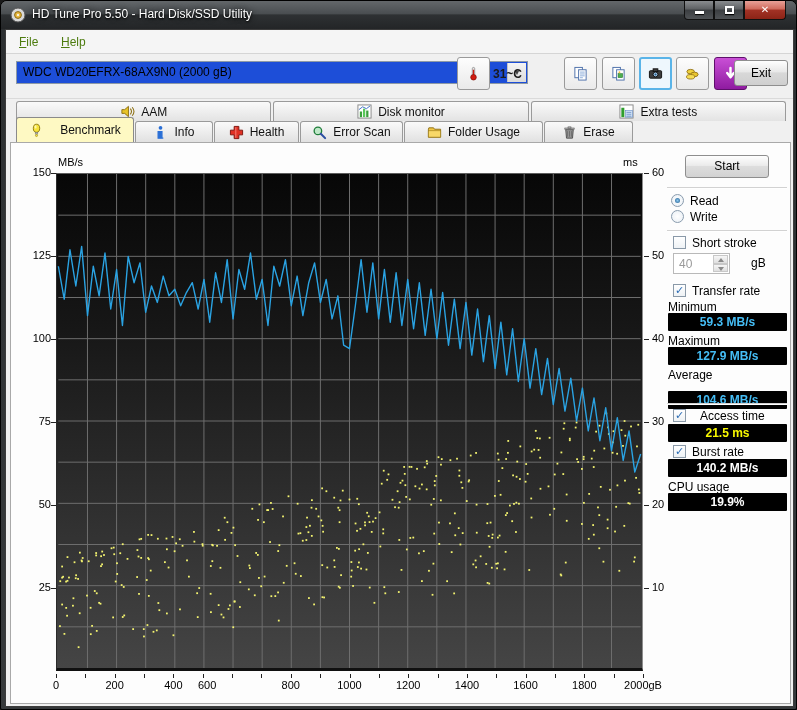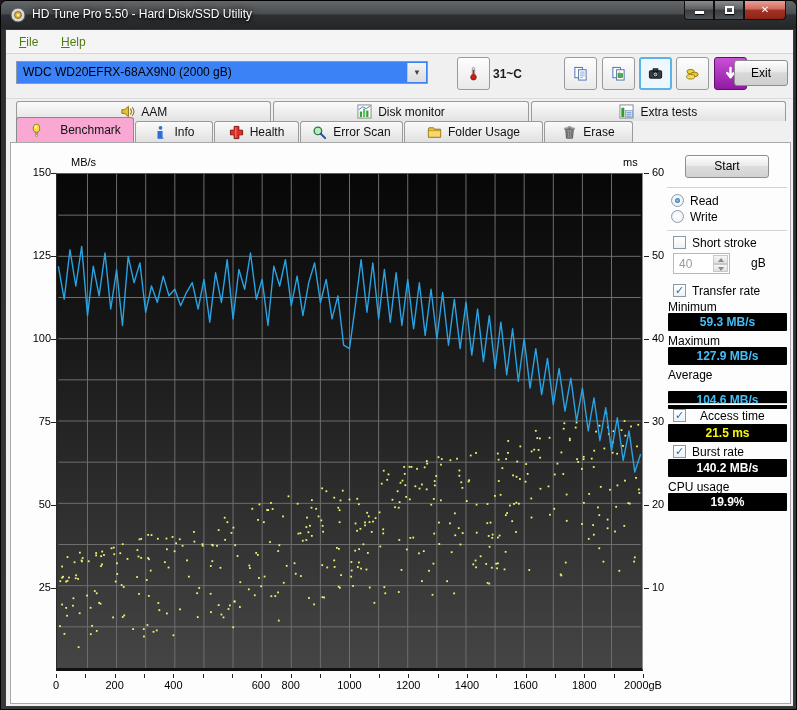--- a/index.html
+++ b/index.html
@@ -22,32 +22,32 @@
     background:linear-gradient(#e8a198,#cf6a5c 45%,#a33225 50%,#8c2417); font-size:10px; }
   .cap-glyph-min { display:inline-block; width:9px; height:3px; background:#fff; margin-top:10px; box-shadow:0 1px 1px #000; }
   .cap-glyph-max { display:inline-block; width:9px; height:8px; border:2px solid #fff; margin-top:5px; box-shadow:0 1px 1px #000; }
   
   .client { position:absolute; left:4px; top:28px; width:789px; height:678px; background:#f0f0f0; border:1px solid #3c3c3c; }
   .menubar { position:absolute; left:0; top:0; width:100%; height:24px; background:#f5f5f5; border-bottom:1px solid #d5d5d5; }
   .menu-item { position:absolute; top:3px; height:18px; padding:2px 7px; font-size:12px; color:#4d7c0f; }
   .menu-item::first-letter { text-decoration:underline; }
   
   .toolbar { position:absolute; left:0; top:25px; width:100%; height:44px; background:#f0f0f0; border-bottom:1px solid #dadada; }
-  .combo { position:absolute; left:10px; top:6px; width:412px; height:23px; background:#3b82f6; border:1px solid #8e9aa5; font-size:12px; line-height:21px; padding-left:6px; color:#000; }
+  .combo { position:absolute; left:10px; top:6px; width:512px; height:23px; background:#1d4ed8; border:1px solid #8e9aa5; font-size:12px; line-height:21px; padding-left:6px; color:#000; }
   .combo .arrow { position:absolute; right:1px; top:1px; width:19px; height:19px; background:linear-gradient(#f4f4f4,#dcdcdc); border-left:1px solid #c5c5c5; text-align:center; font-size:8px; line-height:19px; color:#444; }
   .tool-btn { position:absolute; top:2px; width:33px; height:33px; background:linear-gradient(#fdfdfd,#eaeaea); border:1px solid #9a9a9a; border-radius:3px; display:flex; align-items:center; justify-content:center; }
   .tool-btn.active { border:2px solid #5ab4e8; background:#eef7fd; }
   .temp-text { position:absolute; left:487px; top:12px; font-size:12px; font-weight:bold; color:#1a1a1a; }
   .exit-btn { position:absolute; left:728px; top:5px; width:54px; height:26px; background:linear-gradient(#fefefe,#e8e8e8 45%,#d8d8d8 50%,#cfcfcf); border:1px solid #8e8e8e; border-radius:3px; font-size:12px; text-align:center; line-height:24px; }
   
   .tabs1 { position:absolute; left:10px; top:71px; width:770px; height:21px; display:flex; }
   .tab1 { flex:1; height:20px; margin-right:2px; background:linear-gradient(#fafafa,#e3e3e3); border:1px solid #9a9a9a; border-bottom:none; border-radius:3px 3px 0 0; font-size:12px; display:flex; align-items:center; justify-content:center; gap:6px; color:#111; }
   .tabs2 { position:absolute; left:10px; top:91px; width:772px; height:22px; display:flex; }
   .tab2 { height:21px; background:linear-gradient(#fafafa,#e1e1e1); border:1px solid #9a9a9a; border-bottom:none; border-radius:3px 3px 0 0; font-size:12px; display:flex; align-items:center; justify-content:center; gap:6px; margin-right:1px; color:#111; }
-  .tab2.active { background:#f9a8d4; height:25px; margin-top:-4px; z-index:5; border-color:#8a8a8a;gap:16px; }
+  .tab2.active { background:#fef9c3; height:25px; margin-top:-4px; z-index:5; border-color:#8a8a8a;gap:16px; }
   .ticon { width:15px; height:15px; flex:0 0 auto; }
   
   .page { position:absolute; left:4px; top:112px; width:781px; height:562px; background:#fdfdfd; border:1px solid #a9a9a9; z-index:2; }
   #plot { position:absolute; left:45px; top:30px; width:587px; height:498px;
     background:linear-gradient(#070707,#161616 30%,#2b2b2b 62%,#454545);
     border-left:1px solid #2a2a2a; border-right:1px solid #8d8d8d; border-top:1px solid #5d5d5d; border-bottom:3px solid #101010; }
   .axis-unit { position:absolute; font-size:11px; color:#000; }
   .tick-label { position:absolute; font-size:11px; color:#000; }
   .tick-mark { position:absolute; background:#222; }
   
@@ -220,21 +220,21 @@
           <rect x="3" y="3.2" width="10" height="1.6" fill="#b8b8b8" stroke="#4e4e4e" stroke-width=".6"></rect>
           <rect x="6.4" y="2" width="3.2" height="1.4" fill="#b8b8b8" stroke="#4e4e4e" stroke-width=".6"></rect>
           <path d="M6 6.5v6M8 6.5v6M10 6.5v6" stroke="#5f5f5f" stroke-width=".8"></path>
         </svg>
         <span>Erase</span>
       </div>
     </div>
 
     <div class="page" id="page">
 
-      <span class="axis-unit" style="left:60px; top:13px;">MB/s</span>
+      <span class="axis-unit" style="left:47px; top:13px;">MB/s</span>
       <span class="axis-unit" style="left:612px; top:13px;">ms</span>
 
       <svg id="plot" viewBox="0 0 587 498">
           <line x1="29.35" y1="0" x2="29.35" y2="498" stroke="#6e6e6e" stroke-width="1"></line>
           <line x1="58.7" y1="0" x2="58.7" y2="498" stroke="#6e6e6e" stroke-width="1"></line>
           <line x1="88.05" y1="0" x2="88.05" y2="498" stroke="#6e6e6e" stroke-width="1"></line>
           <line x1="117.4" y1="0" x2="117.4" y2="498" stroke="#6e6e6e" stroke-width="1"></line>
           <line x1="146.75" y1="0" x2="146.75" y2="498" stroke="#6e6e6e" stroke-width="1"></line>
           <line x1="176.1" y1="0" x2="176.1" y2="498" stroke="#6e6e6e" stroke-width="1"></line>
           <line x1="205.45" y1="0" x2="205.45" y2="498" stroke="#6e6e6e" stroke-width="1"></line>
@@ -755,21 +755,21 @@
         <span class="tick-mark" style="left:633px; top:196.00000000000003px; width:5px; height:1px;"></span>
         <span class="tick-label" style="left:641px; top:272px;">30</span>
         <span class="tick-mark" style="left:633px; top:279px; width:5px; height:1px;"></span>
         <span class="tick-label" style="left:641px; top:355.00000000000006px;">20</span>
         <span class="tick-mark" style="left:633px; top:362.00000000000006px; width:5px; height:1px;"></span>
         <span class="tick-label" style="left:641px; top:438px;">10</span>
         <span class="tick-mark" style="left:633px; top:445px; width:5px; height:1px;"></span>
         <span class="tick-label" style="left:17px; top:536px; width:56px; text-align:center;">0</span>
         <span class="tick-label" style="left:75.7px; top:536px; width:56px; text-align:center;">200</span>
         <span class="tick-label" style="left:134.4px; top:536px; width:56px; text-align:center;">400</span>
-        <span class="tick-label" style="left:203px; top:536px; width:56px; text-align:right;">600</span>
+        <span class="tick-label" style="left:187px; top:536px; width:56px; text-align:left;">600</span>
         <span class="tick-label" style="left:251.8px; top:536px; width:56px; text-align:center;">800</span>
         <span class="tick-label" style="left:310.5px; top:536px; width:56px; text-align:center;">1000</span>
         <span class="tick-label" style="left:369.2px; top:536px; width:56px; text-align:center;">1200</span>
         <span class="tick-label" style="left:427.9px; top:536px; width:56px; text-align:center;">1400</span>
         <span class="tick-label" style="left:486.6px; top:536px; width:56px; text-align:center;">1600</span>
         <span class="tick-label" style="left:545.3000000000001px; top:536px; width:56px; text-align:center;">1800</span>
         <span class="tick-label" style="left:604px; top:536px; width:56px; text-align:center;">2000gB</span>
         <span class="tick-mark" style="left:45px; top:531px; width:1px; height:4px;"></span>
         <span class="tick-mark" style="left:74.35px; top:531px; width:1px; height:4px;"></span>
         <span class="tick-mark" style="left:103.7px; top:531px; width:1px; height:4px;"></span>

